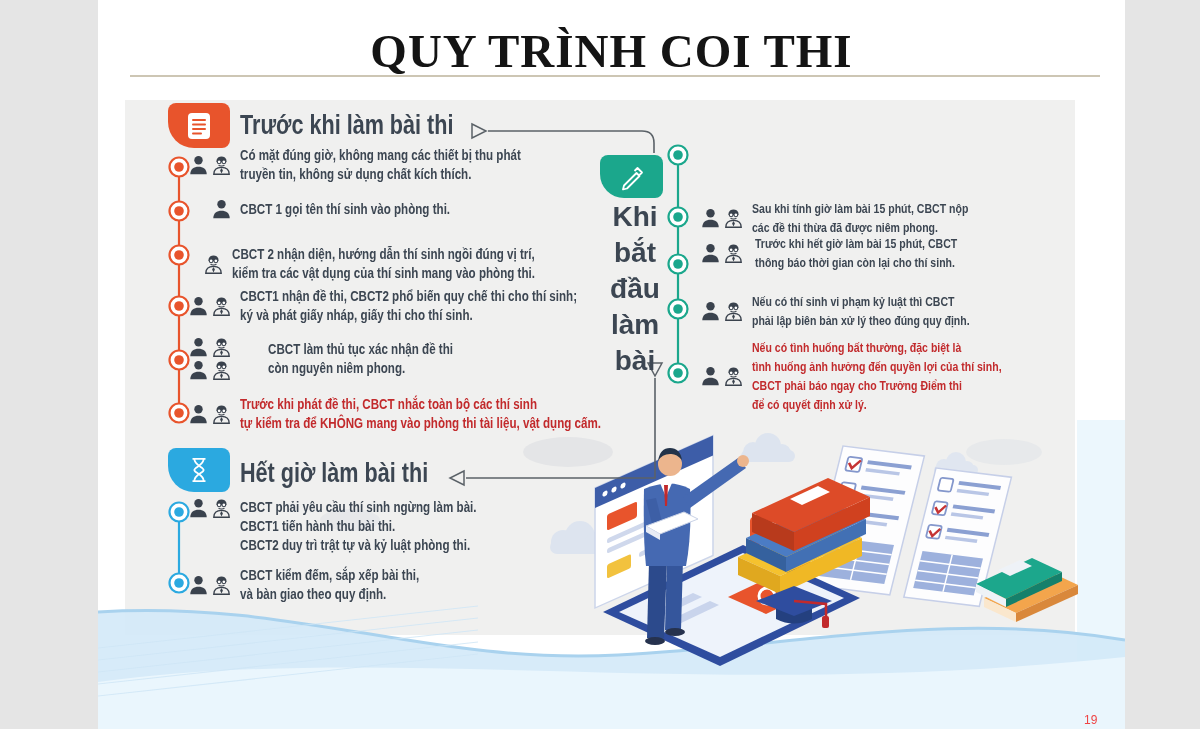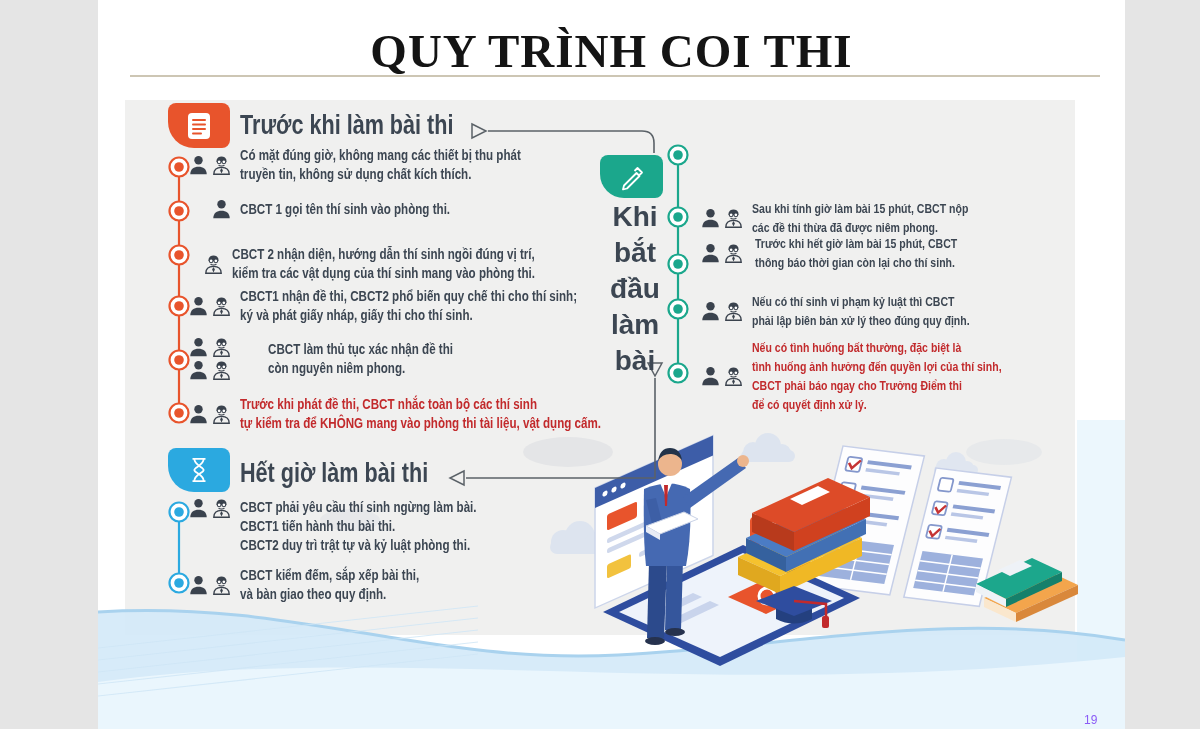--- a/index.html
+++ b/index.html
@@ -18,21 +18,21 @@
   .sec-h{position:absolute;font-weight:700;font-size:27px;color:#3c4652;z-index:5;transform:scaleX(.8);transform-origin:0 0;white-space:nowrap;}
   .mid-h{position:absolute;left:498px;top:199px;width:78px;text-align:center;font-weight:700;font-size:28px;line-height:36px;color:#3c4652;white-space:pre-line;z-index:5;}
   .item{position:absolute;display:flex;align-items:center;gap:8px;z-index:5;}
   .item.align-top{align-items:flex-start;}
   .people{width:46px;display:flex;flex-wrap:wrap;justify-content:flex-end;align-items:center;gap:2px;color:#3a424d;flex-shrink:0;}
   .pp{width:21px;height:21px;display:block;}
   .pp svg{width:100%;height:100%;display:block;}
   .txt{font-weight:700;font-size:14.5px;line-height:19px;color:#3c4652;white-space:pre-line;transform:scaleX(.8);transform-origin:0 50%;}
   .rt .txt{font-size:13.5px;transform:scaleX(.78);}
   .txt.red{color:#c22a2c;}
-  .pagenum{position:absolute;left:986px;top:713px;font-size:12px;color:#8b5cf6;z-index:7;}
+  .pagenum{position:absolute;left:986px;top:713px;font-size:12px;color:#ef4444;z-index:7;}
   .defs{position:absolute;width:0;height:0;overflow:hidden;}
 </style>
 </head>
 <body>
 
 <svg class="defs" aria-hidden="true">
   <defs>
     <symbol id="pA" viewBox="0 0 24 24">
       <circle cx="12" cy="6" r="4.8" fill="currentColor"></circle>
       <path d="M2.6,22 C2.6,16 6.8,13.4 12,13.4 C17.2,13.4 21.4,16 21.4,22 Z" fill="currentColor"></path>

